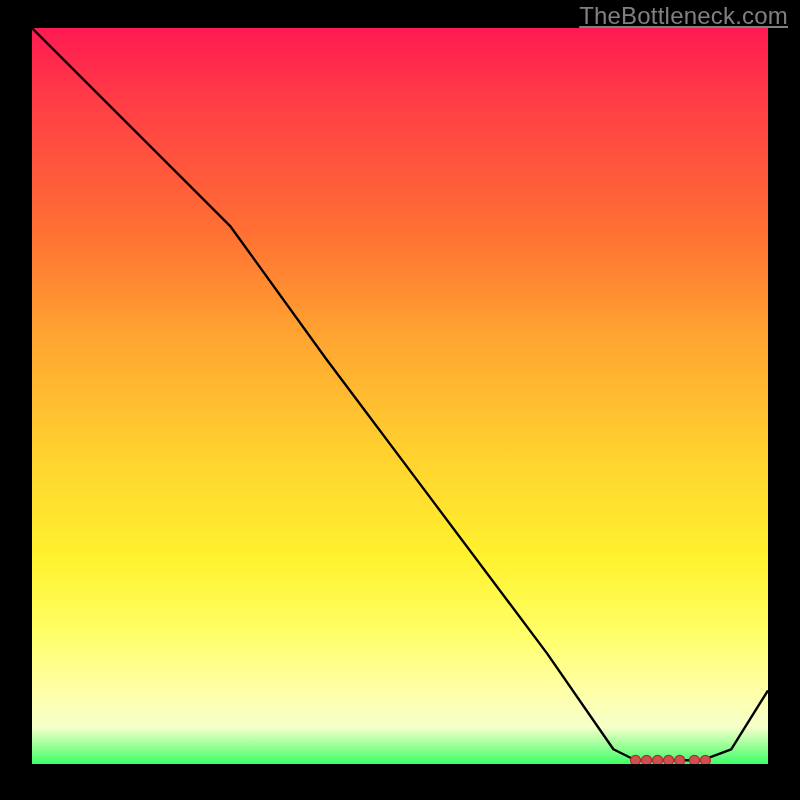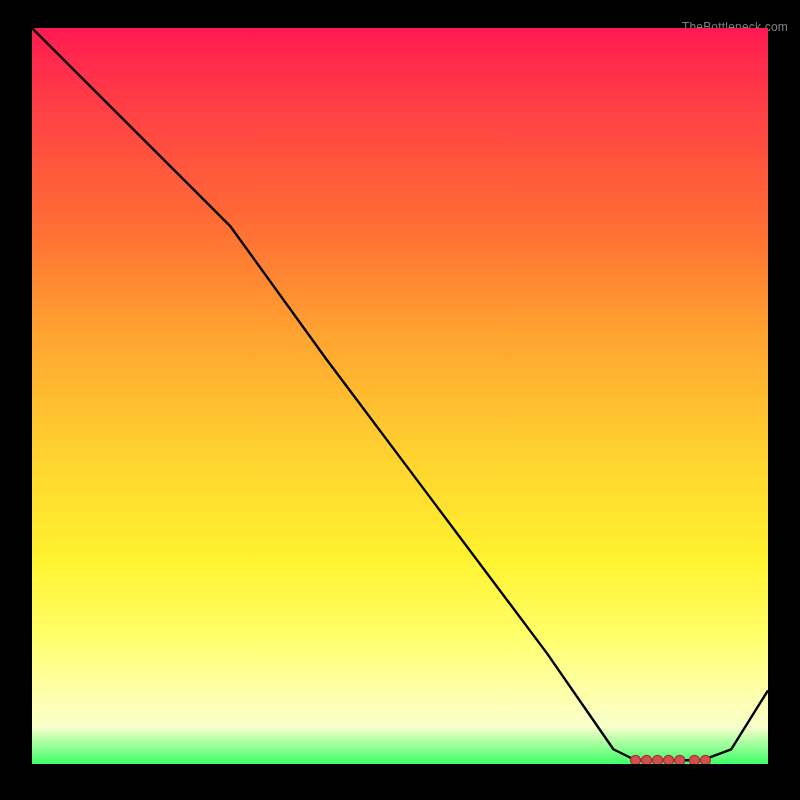--- a/index.html
+++ b/index.html
@@ -12,26 +12,27 @@
     overflow: hidden;
   }
   .frame {
     position: relative;
     width: 800px;
     height: 800px;
     background: #000;
   }
   .attribution {
     position: absolute;
-    top: 20px;
+    top: 2px;
     right: 12px;
     color: #808080;
-    font-size: 12px;
+    font-size: 24px;
     font-weight: 400;
     letter-spacing: 0.2px;
+    text-decoration: underline;
   }
   
   .plot {
     position: absolute;
     left: 32px;
     top: 28px;
     width: 736px;   
     height: 736px;  
     
     background: linear-gradient(

